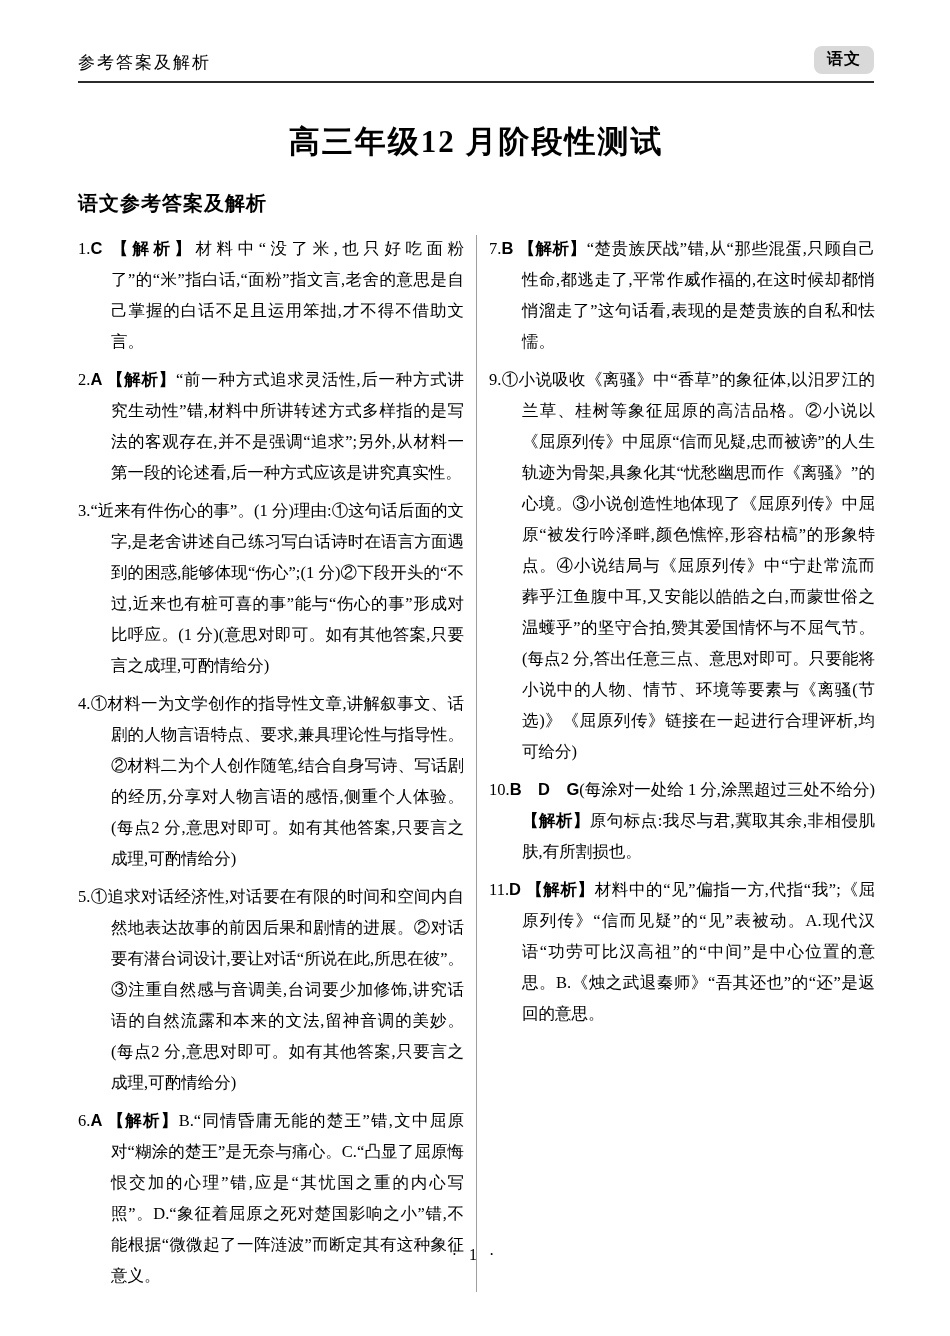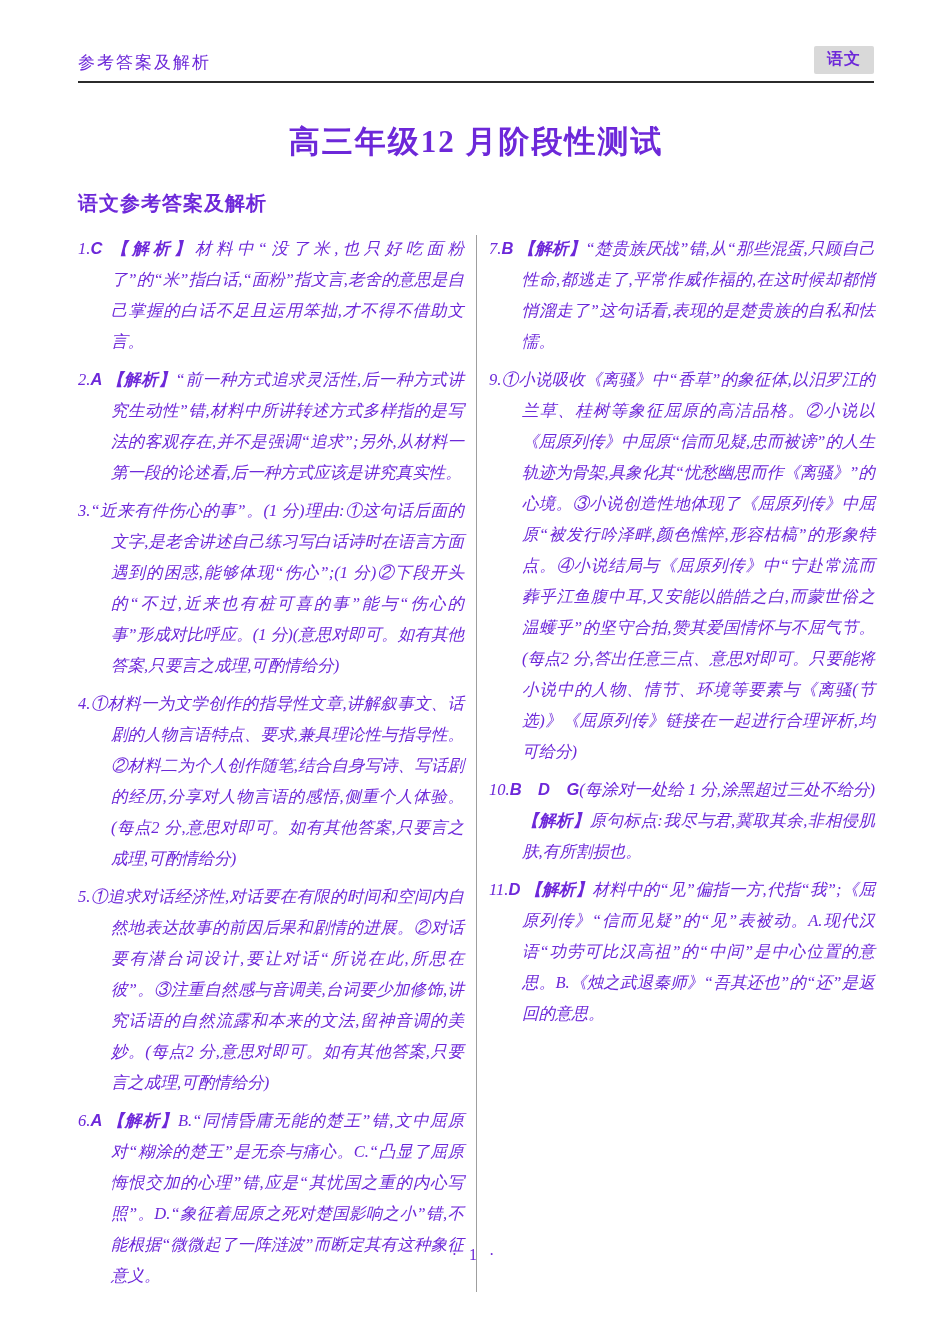--- a/index.html
+++ b/index.html
@@ -5,38 +5,38 @@
   * { margin: 0; padding: 0; box-sizing: border-box; }
   html, body { background: #9a9a9a; }
   .page {
     width: 950px;
     height: 1336px;
     margin: 0 auto;
     background: #ffffff;
     position: relative;
     overflow: hidden;
     padding: 46px 76px 0 78px;
-    color: #6d28d9;
+    color: #000000;
     font-family: "Liberation Serif", "DejaVu Serif", serif;
   }
   
   .header {
     display: flex;
     justify-content: space-between;
     align-items: flex-end;
     border-bottom: 2px solid #2b2b2b;
     padding-bottom: 7px;
   }
   .header-left {
     font-size: 17px;
     letter-spacing: 2px;
   }
   .header-right {
     background: #d9d9d9;
-    border-radius: 2px;
+    border-radius: 8px;
     padding: 3px 13px 4px;
     font-size: 16px;
     font-weight: bold;
     font-family: "Liberation Sans", "DejaVu Sans", sans-serif;
     letter-spacing: 1px;
   }
   
   .title {
     text-align: center;
     font-size: 31px;
@@ -54,21 +54,20 @@
   }
   
   .columns {
     display: flex;
     margin-top: 16px;
     align-items: stretch;
   }
   .col {
     flex: 0 0 386px;
     width: 386px;
-    font-style: italic;
   }
   .divider {
     flex: 0 0 1px;
     width: 1px;
     background: #9f9f9f;
     margin: 2px 12px 6px 12px;
   }
   .item { margin-bottom: 7px; }
   .para {
     font-size: 16.5px;

